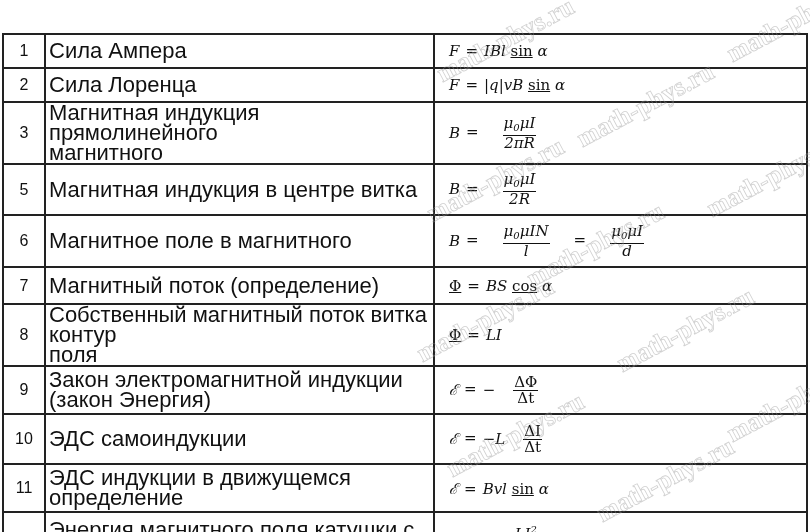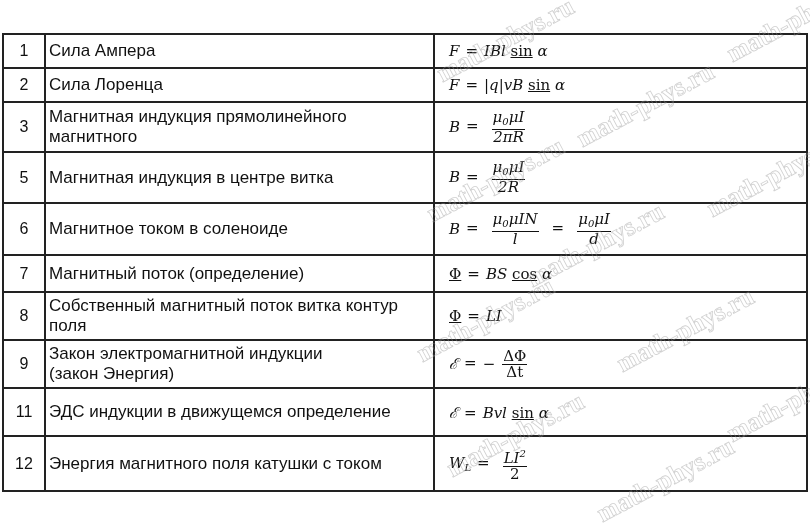--- a/index.html
+++ b/index.html
@@ -10,25 +10,25 @@
     width: 806px; border-collapse: collapse;
     table-layout: fixed;
   }
   table.formulas td {
     border: 2px solid #222;
     padding: 0;
     vertical-align: middle;
     color: #111;
   }
   td.num { width: 40px; text-align: center; font-size: 16px; }
-  td.name { width: 380px; font-size: 17px; line-height: 20px; padding-left: 3px !important; padding-right: 4px !important; }
+  td.name { width: 380px; font-size: 22px; line-height: 20px; padding-left: 3px !important; padding-right: 4px !important; }
   td.formula { font-family: "DejaVu Serif", "Liberation Serif", serif; font-size: 15px; padding-left: 14px !important; }
   .m { font-style: italic; }
   .up { font-style: normal; text-decoration: underline; }
-  .frac { display: inline-block; vertical-align: middle; text-align: center; margin: 0 7px; }
+  .frac { display: inline-block; vertical-align: middle; text-align: center; margin: 0 18px; }
   .frac > span { display: block; line-height: 15px; padding: 0 1px; }
   .frac > span.top { border-bottom: 1px solid #111; }
   .eq { margin: 0 6px; }
   sub { font-size: 10px; vertical-align: -3px; }
   sup { font-size: 10px; vertical-align: 6px; }
   .watermark {
     position: absolute; font-family: "Liberation Serif", serif; font-size: 26px; font-weight: bold;
     color: transparent; -webkit-text-stroke: 0.8px rgba(150,150,150,0.45);
     transform: rotate(-28deg); white-space: nowrap; pointer-events: none;
   }
@@ -70,21 +70,21 @@
   <tr style="height:51px">
     <td class="num">5</td>
     <td class="name">Магнитная индукция в центре витка</td>
     <td class="formula">
       <span class="m">B</span><span class="eq">=</span><span class="frac"><span class="top m"><span>μ</span><sub>0</sub><span>μI</span></span><span class="m">2R</span></span>
     </td>
   </tr>
 
   <tr style="height:52px">
     <td class="num">6</td>
-    <td class="name">Магнитное током в соленоиде</td>
+    <td class="name">Магнитное поле в магнитного</td>
     <td class="formula">
       <span class="m">B</span><span class="eq">=</span><span class="frac"><span class="top m"><span>μ</span><sub>0</sub><span>μIN</span></span><span class="m">l</span></span><span class="eq">=</span><span class="frac"><span class="top m"><span>μ</span><sub>0</sub><span>μI</span></span><span class="m">d</span></span>
     </td>
   </tr>
 
   <tr style="height:37px">
     <td class="num">7</td>
     <td class="name">Магнитный поток (определение)</td>
     <td class="formula">
       <span class="up">Φ</span><span class="eq">=</span><span class="m">BS</span> <span class="up">cos</span> <span class="m">α</span>
@@ -106,20 +106,27 @@
     <td class="num">9</td>
     <td class="name">
       <span>Закон электромагнитной индукции</span><br>
       <span>(закон Энергия)</span>
     </td>
     <td class="formula">
       <span class="m">ℰ</span><span class="eq">=</span><span>−</span><span class="frac"><span class="top">ΔΦ</span><span>Δt</span></span>
     </td>
   </tr>
 
+  <tr style="height:50px">
+    <td class="num">10</td>
+    <td class="name">ЭДС самоиндукции</td>
+    <td class="formula">
+      <span class="m">ℰ</span><span class="eq">=</span><span class="m">−L</span><span class="frac"><span class="top">ΔI</span><span>Δt</span></span>
+    </td>
+  </tr>
 
   <tr style="height:48px">
     <td class="num">11</td>
     <td class="name">ЭДС индукции в движущемся определение</td>
     <td class="formula">
       <span class="m">ℰ</span><span class="eq">=</span><span class="m">Bvl</span> <span class="up">sin</span> <span class="m">α</span>
     </td>
   </tr>
 
   <tr style="height:55px">

